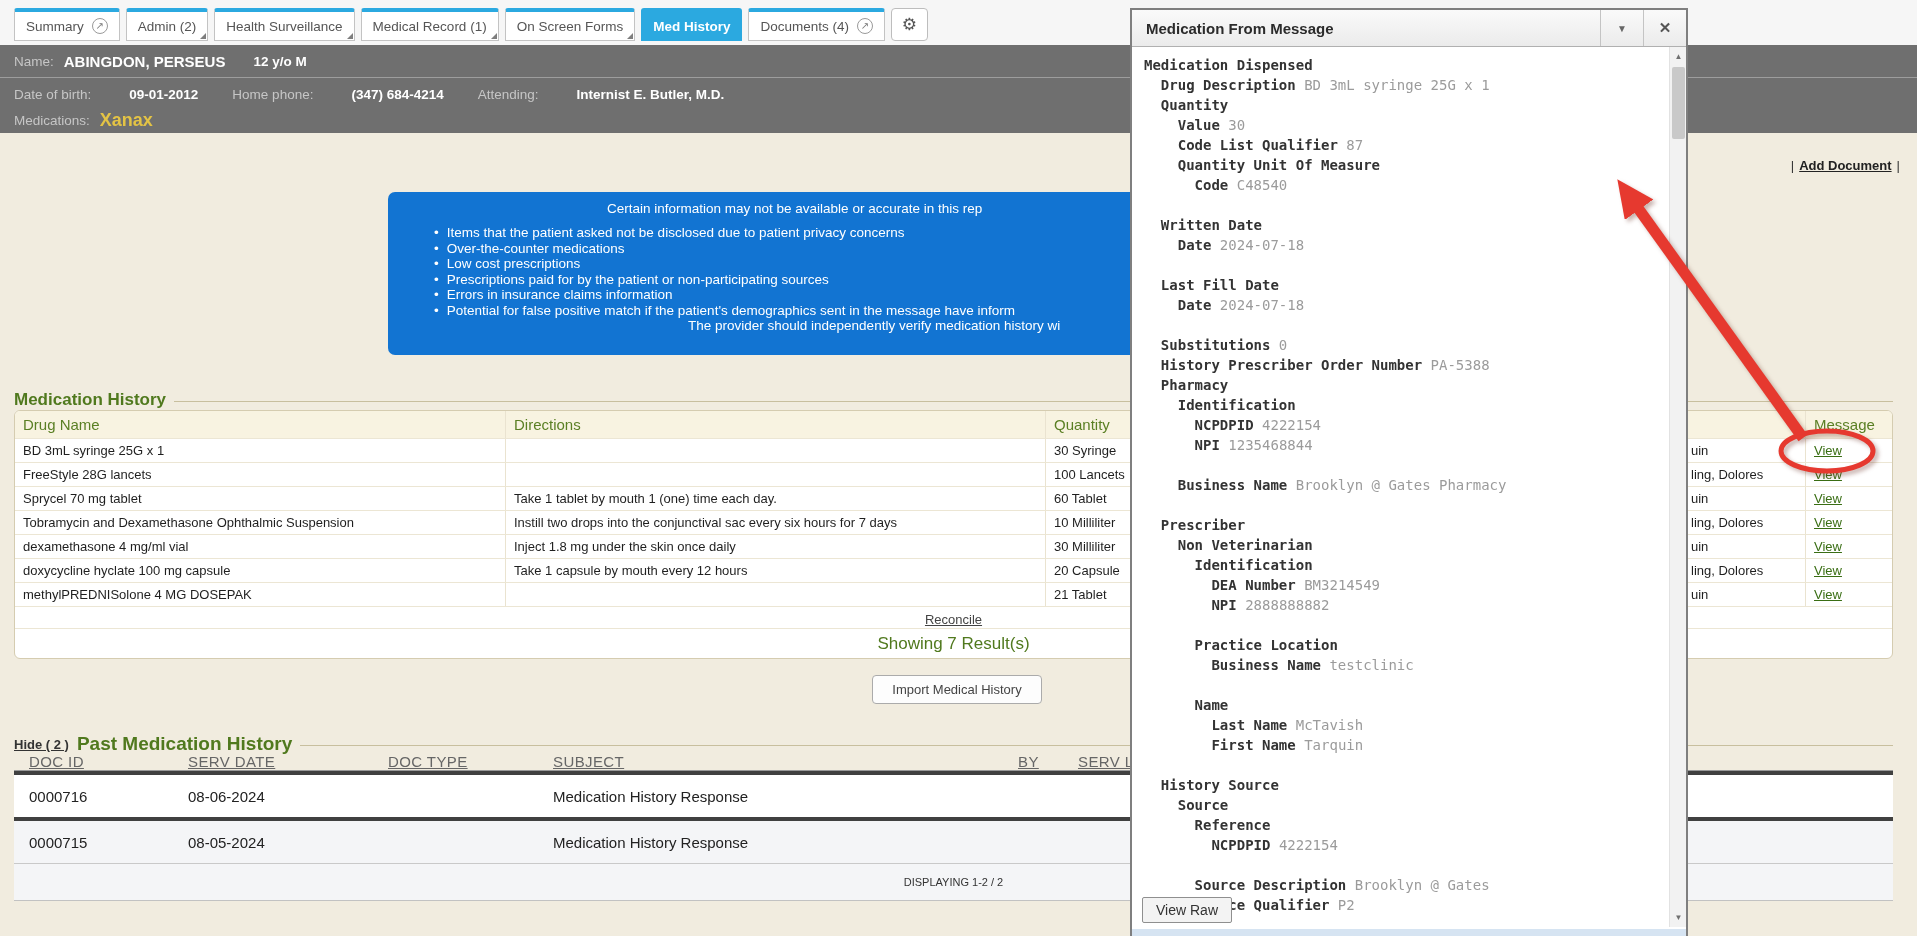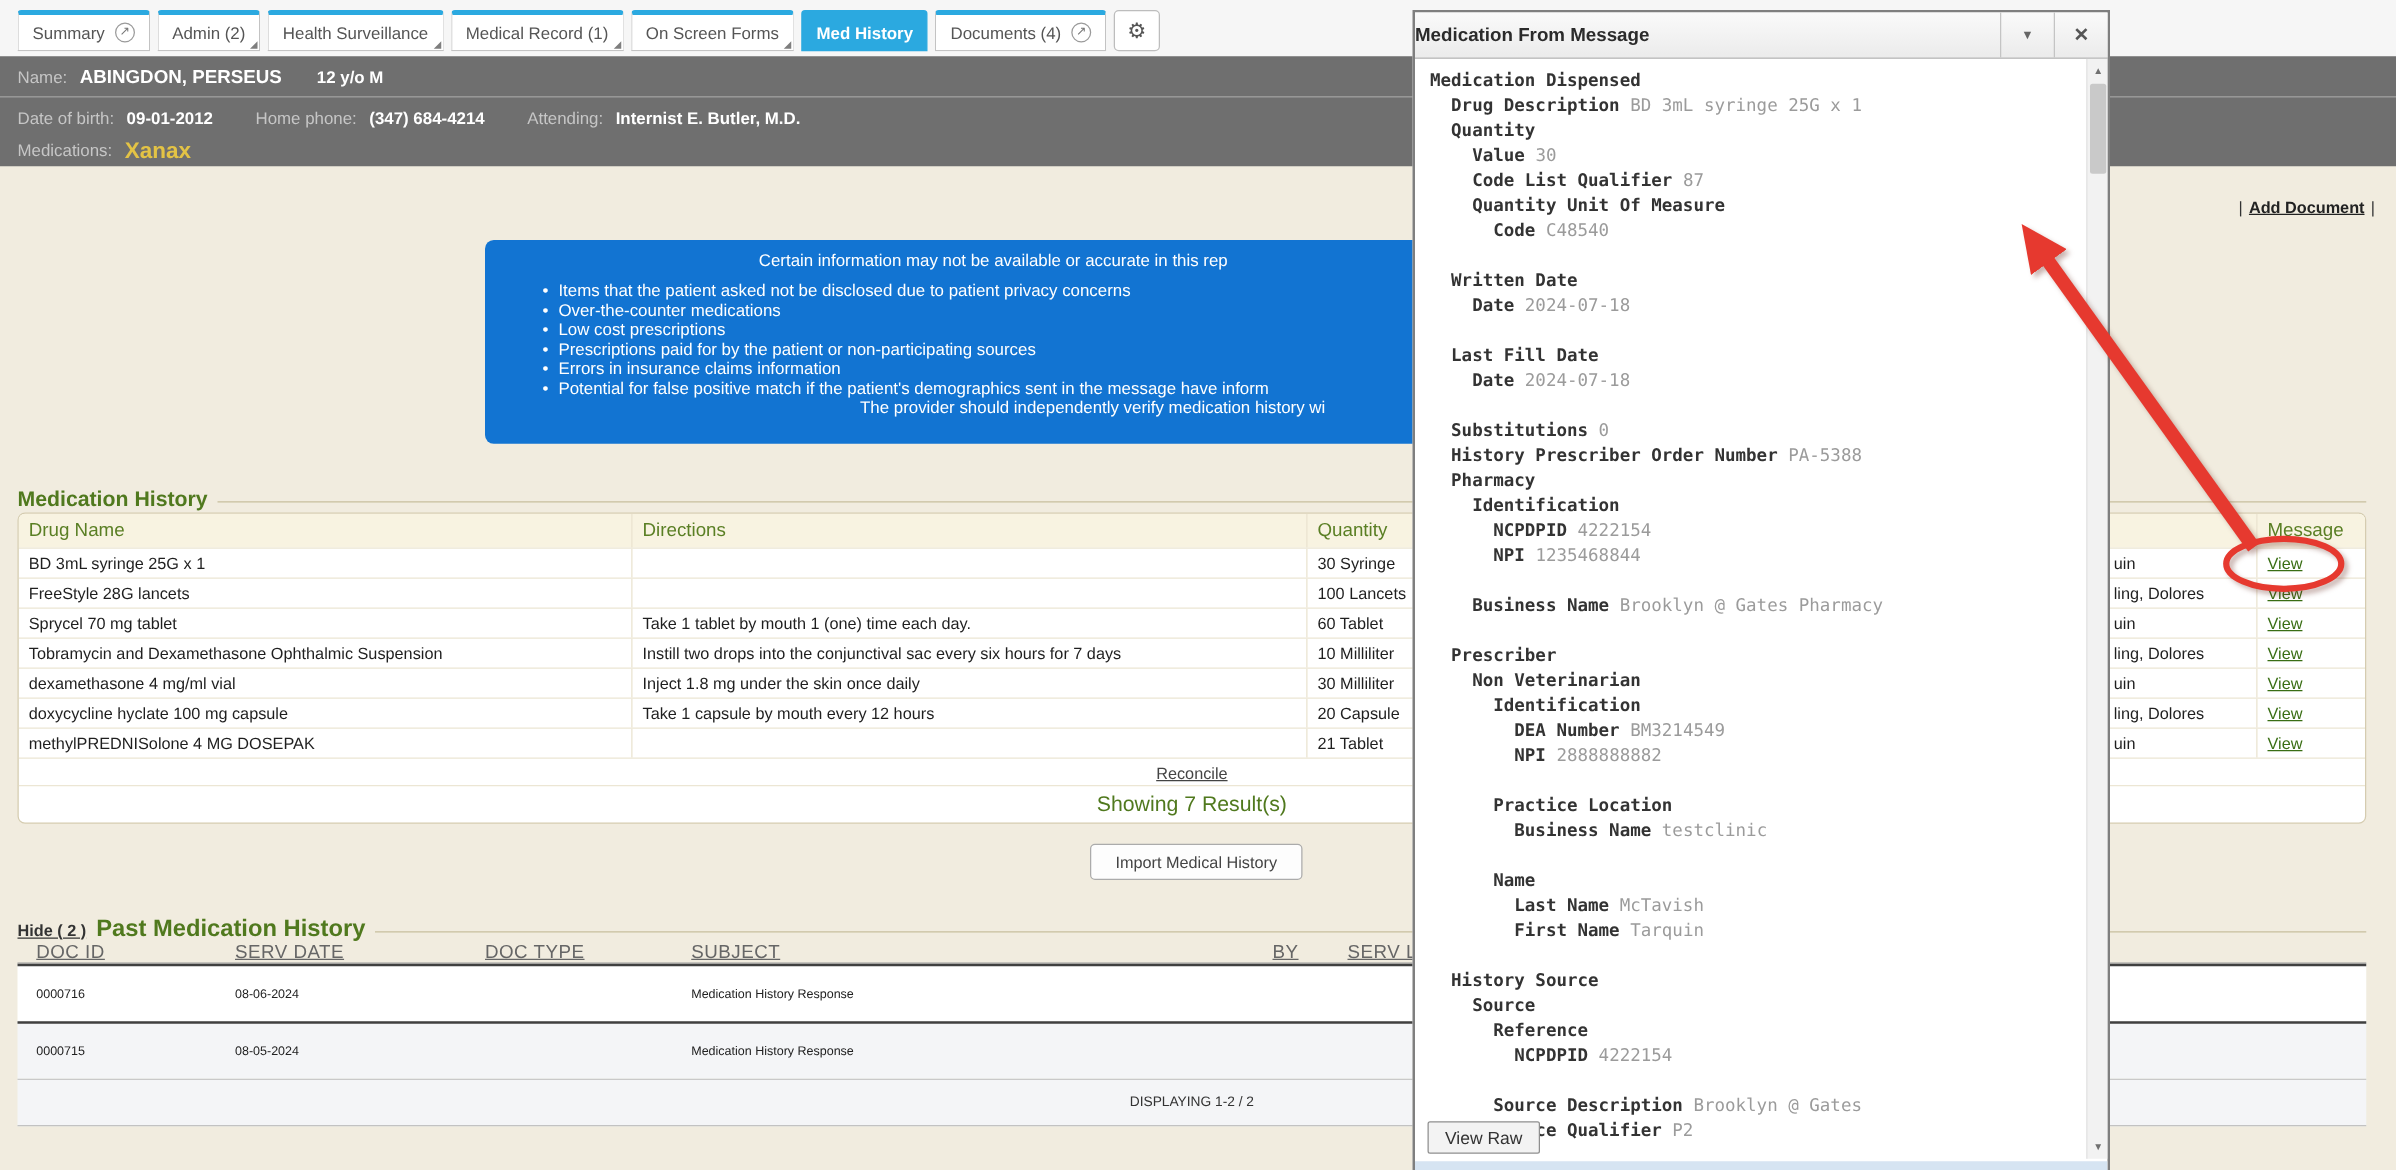--- a/index.html
+++ b/index.html
@@ -18,21 +18,21 @@
   .fold { position:absolute; right:1px; bottom:1px; width:0; height:0;
           border-left:6px solid transparent; border-bottom:6px solid #7e7e7e; }
   .gear-btn { height:33px; width:37px; border:1px solid #bdbdbd; border-radius:4px; background:#fff;
               font-size:17px; color:#555; display:flex; align-items:center; justify-content:center; cursor:pointer; }
 
   
   .bar1 { position:absolute; left:0; top:45px; width:100%; height:32px; background:#6f6f6f; }
   .bar2 { position:absolute; left:0; top:77px; width:100%; height:56px; background:#6f6f6f; border-top:1px solid #9d9d9d; }
   .bar1-inner { position:absolute; left:14px; top:0; height:32px; display:flex; align-items:center; gap:10px; }
   .plabel { color:#c6c6c6; font-size:13.5px; }
-  .pval  { color:#fff; font-weight:bold; font-size:13.5px; }
+  .pval  { color:#fff; font-weight:bold; font-size:13.5px;margin-left:28px; }
   .pname { color:#fff; font-weight:bold; font-size:15px; }
   .page-sex { margin-left:18px; }
   .bar2 .line { position:absolute; left:14px; display:flex; gap:10px; align-items:center; }
   .l1 { top:9px; } .l2 { top:32px; }
   .gap { width:14px; }
   .med-val { color:#e3c345; font-weight:bold; font-size:18px; }
   .envbar { position:absolute; right:16px; top:49px; height:26px; display:flex; align-items:center; gap:13px; color:#fff; }
   .envlabel { font-size:15px; color:#fff; letter-spacing:.3px; }
   .vdiv { width:1px; height:18px; background:#9a9a9a; }
 
@@ -79,31 +79,31 @@
   .ph-title-row { top:733px; }
   .hide-link { font-size:13px; font-weight:bold; color:#333; text-decoration:underline; margin-right:8px; cursor:pointer; }
   .ph-title { font-size:19px; }
   .pasttable { position:absolute; left:14px; top:752px; width:1879px; }
   .prow { display:grid; grid-template-columns:166px 200px 165px 465px 60px 1fr; align-items:center; }
   .phead { height:19px; border-bottom:1px solid #999; }
   .phead > div { font-size:15px; color:#666; letter-spacing:.4px; }
   .phead a { color:#666; text-decoration:underline; cursor:pointer; }
   .prow > div { padding:0 8px; white-space:nowrap; overflow:hidden; }
   .prow > div:first-child { padding-left:15px; }
-  .pbody .prow { height:46px; background:#fff; font-size:10px; color:#222; border-top:2px solid #404040; }
+  .pbody .prow { height:46px; background:#fff; font-size:15px; color:#222; border-top:4px solid #404040; }
   .pbody .prow:nth-child(2) { background:#f4f5f7; }
   .pfooter { height:38px; background:#f4f5f7; border-top:1px solid #c9c9c9; border-bottom:1px solid #c2c2c2;
              display:flex; align-items:center; justify-content:center; font-size:11px; color:#333; }
 
   
   .modal { position:absolute; left:1130px; top:8px; width:558px; height:930px; background:#fff;
            border:2px solid #7f7f7f; z-index:50; }
   .modal-header { height:37px; background:linear-gradient(#fafafa,#ebebeb); border-bottom:1px solid #b0b0b0;
                   display:flex; align-items:stretch; }
-  .modal-title { flex:1; font-size:15px; font-weight:bold; color:#2b2b2b; align-self:center; }
+  .modal-title { flex:1; padding-left:14px; font-size:15px; font-weight:bold; color:#2b2b2b; align-self:center; }
   .mh-btn { width:43px; border-left:1px solid #c4c4c4; display:flex; align-items:center; justify-content:center;
             color:#666; cursor:pointer; }
   .mh-btn.caret { font-size:10px; }
   .mh-btn.close { font-size:15px; font-weight:bold; color:#555; }
   .modal-body { position:relative; height:889px; overflow:hidden; }
   .mono { position:absolute; left:12px; top:8px; font-family:"DejaVu Sans Mono",monospace;
           font-size:14px; line-height:20px; color:#9b9b9b; white-space:pre; }
   .mono b { color:#333; }
   .vscroll { position:absolute; right:0; top:0; height:880px; width:17px; background:#f2f2f2; border-left:1px solid #e2e2e2; }
   .sarrow { position:absolute; left:0; width:17px; height:17px; font-size:8px; color:#707070; text-align:center;

